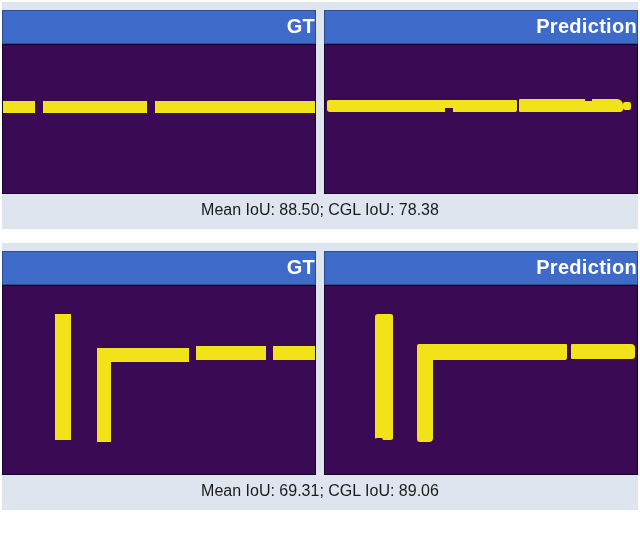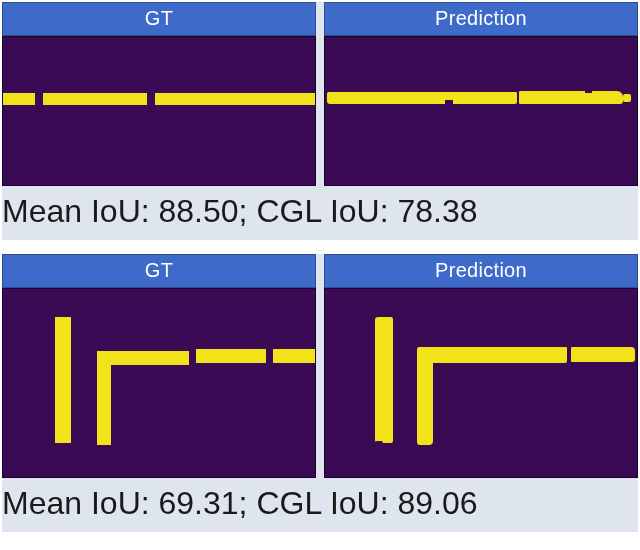--- a/index.html
+++ b/index.html
@@ -21,37 +21,39 @@
     padding: 0;
   }
   .col {
     flex: 1;
     display: flex;
     flex-direction: column;
   }
   .hdr {
     background: #3e6bc9;
     color: #ffffff;
-    font-weight: 400;
+    font-weight: 700;
     font-size: 20px;
-    text-align: center;
+    text-align: right;
     padding: 4px 0 5px 0;
     border: 1px solid #2e4d8f;
     letter-spacing: 0.3px;
+    margin-top: 8px;
   }
   .viz {
     background: #3b0a55;
     position: relative;
     overflow: hidden;
     border: 1px solid #18042a;
   }
   .viz1 { height: 150px; }
   .viz2 { height: 190px; }
   .caption {
-    font-size: 32px;
+    text-align: center;
+    font-size: 16px;
     padding: 7px 0 10px 0;
     background: #dee5ef;
     color: #1a1a1a;
     font-weight: 400;
   }
   .gap { height: 10px; background: #ffffff; }
 
   
   .seg {
     position: absolute;

